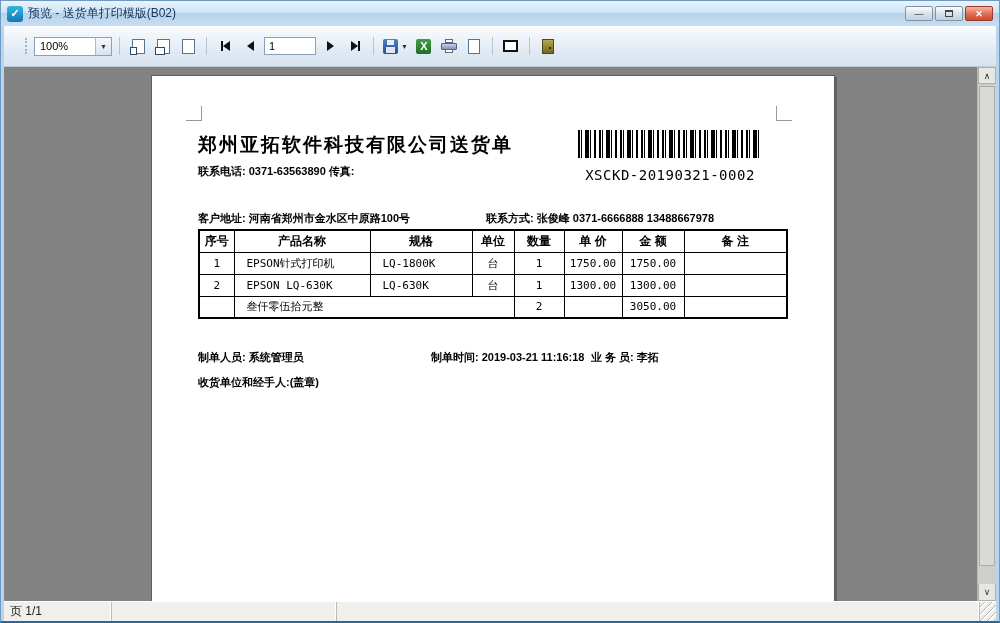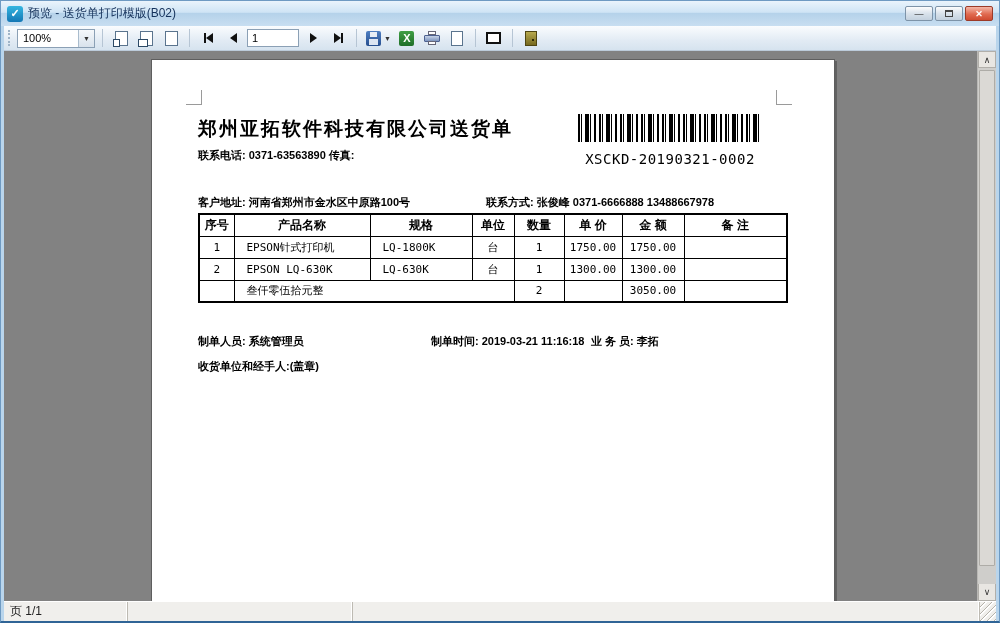--- a/index.html
+++ b/index.html
@@ -18,21 +18,21 @@
     display:flex; align-items:center; justify-content:center; }
   .title-text { flex:1; font-size:12px; }
   .winbtns { display:flex; gap:2px; }
   .winbtn { width:28px; height:15px; border:1px solid #7d93a8; border-radius:2px;
     background:linear-gradient(#fdfdfd,#d9e2eb 50%,#c3d1de); display:flex; align-items:center;
     justify-content:center; font-size:9px; color:#333; cursor:default; }
   .winbtn.close { background:linear-gradient(#f4b6a6,#e06a50 55%,#cf4a30); border-color:#9c3a28; color:#fff; font-weight:bold; }
   .winbtn .maxbox { width:8px; height:7px; border:1px solid #444; border-top-width:2px; }
 
   
-  .toolbar { height:25px; display:flex; align-items:center; gap:3px; padding:0 4px;
+  .toolbar { height:41px; display:flex; align-items:center; gap:3px; padding:0 21px;
     background:linear-gradient(#fafcfe,#e2ebf4 60%,#d6e3ef); border-bottom:1px solid #bccbda;
     margin:0 3px; }
   .grip { width:3px; height:16px; border-left:2px dotted #9fb4c8; margin-right:3px; }
   .tb-sep { width:1px; height:18px; background:#b6c5d4; margin:0 4px; }
   .tb-btn { height:22px; min-width:22px; display:flex; align-items:center; justify-content:center;
     padding:0 2px; border-radius:2px; cursor:default; }
   .combo { width:78px; height:19px; background:#fff; border:1px solid #8ba0b5; display:flex; align-items:center; }
   .combo .val { flex:1; padding-left:5px; font-size:11px; color:#000; }
   .combo .drop { width:16px; height:17px; background:linear-gradient(#f5f8fb,#d8e2ec);
     border-left:1px solid #a9bccd; font-size:7px; color:#333; display:flex; align-items:center; justify-content:center; }
@@ -103,21 +103,21 @@
     display:flex; align-items:center; justify-content:center; }
   .vs-track { flex:1; position:relative; }
   .vs-thumb { position:absolute; top:2px; left:1px; right:1px; bottom:18px; background:#dbd9d5;
     border:1px solid #aeaca7; border-radius:1px; }
 
   
   .statusbar { height:20px; margin:0 3px; background:#f0efec; border-top:1px solid #fff;
     display:flex; align-items:stretch; font-size:12px; color:#222; }
   .sb-panel { border-right:1px solid #bdbab2; box-shadow:inset -1px 0 0 #fff; display:flex;
     align-items:center; padding:0 6px; }
-  .sb-panel.p1 { width:124px; }
+  .sb-panel.p1 { width:108px; }
   .sb-panel.p2 { width:225px; }
   .sb-panel.p3 { flex:1; }
   .sb-grip { width:16px; background:
      repeating-linear-gradient(135deg, transparent 0 3px, #b5b2aa 3px 4px, #fff 4px 5px); }
 </style>
 </head>
 <body>
 
 <div class="window">
 

